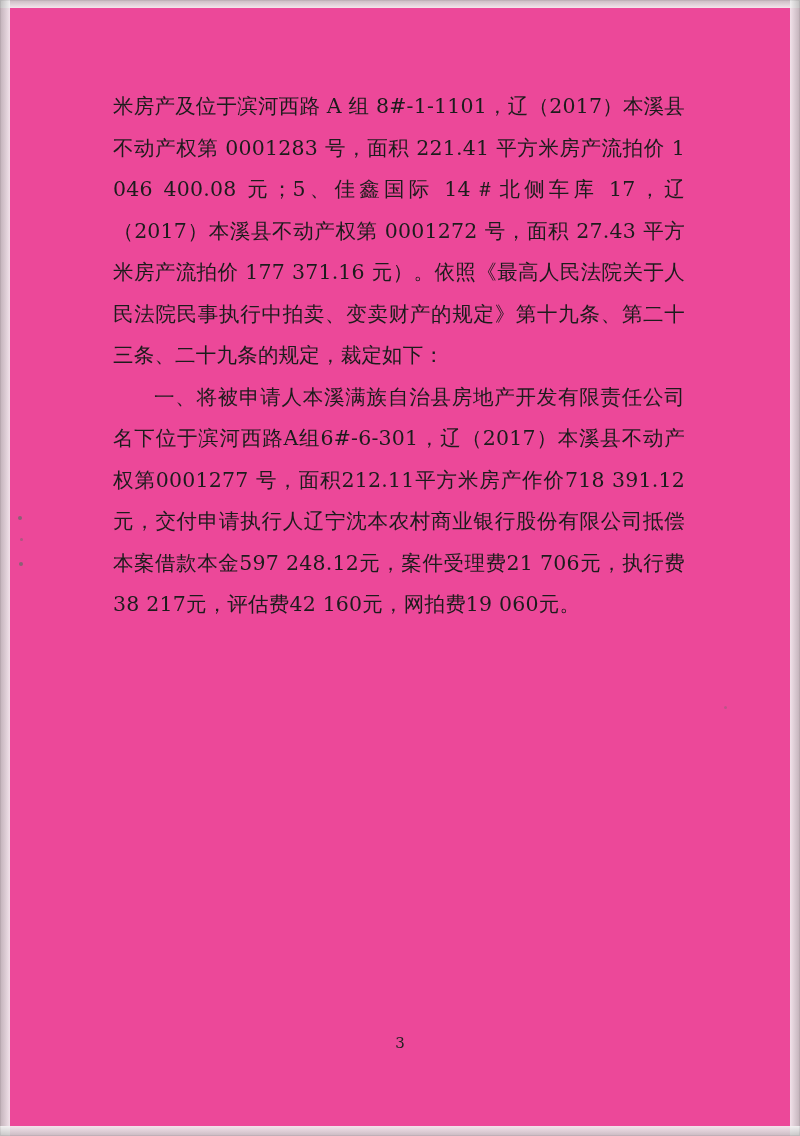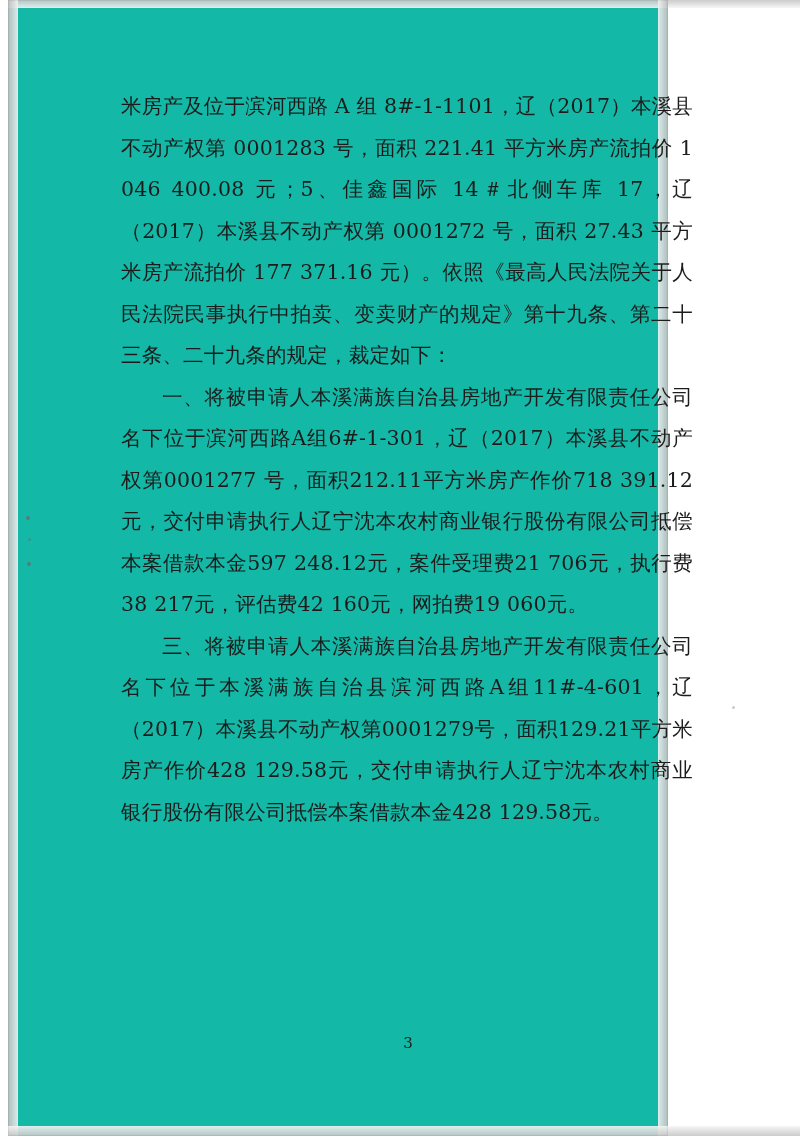--- a/index.html
+++ b/index.html
@@ -15,24 +15,24 @@
   .page {
     position: relative;
     width: 800px;
     height: 1136px;
     background: #ffffff;
     box-sizing: border-box;
     overflow: hidden;
   }
   .page-inner {
     position: absolute;
-    left: 8px; top: 0;
-    width: 660px;
+    left: 0; top: 0;
+    width: 800px;
     height: 1136px;
-    background: #14b8a6;
+    background: #ec4899;
   }
   .doc-body {
     position: absolute;
     left: 113px;
     top: 86px;
     width: 572px;
   }
   .para {
     font-size: 20.5px;
     line-height: 41.5px;
@@ -112,21 +112,20 @@
     <div class="scan-border-right"></div>
     <div class="scan-border-bottom"></div>
 
     <div class="speckle s1"></div>
     <div class="speckle s2"></div>
     <div class="speckle s3"></div>
     <div class="speckle s4"></div>
 
     <div class="doc-body">
       <p class="para">米房产及位于滨河西路 A 组 8#-1-1101，辽（2017）本溪县不动产权第 0001283 号，面积 221.41 平方米房产流拍价 1 046 400.08 元；5、佳鑫国际 14＃北侧车库 17，辽（2017）本溪县不动产权第 0001272 号，面积 27.43 平方米房产流拍价 177 371.16 元）。依照《最高人民法院关于人民法院民事执行中拍卖、变卖财产的规定》第十九条、第二十三条、二十九条的规定，裁定如下：</p>
-      <p class="para indent">一、将被申请人本溪满族自治县房地产开发有限责任公司名下位于滨河西路A组6#-1-301，辽（2017）本溪县不动产权第0001277 号，面积212.11平方米房产作价718 391.12元，交付申请执行人辽宁沈本农村商业银行股份有限公司抵偿本案借款本金597 248.12元，案件受理费21 706元，执行费38 217元，评估费42 160元，网拍费19 060元。</p>
-      <p class="para indent">三、将被申请人本溪满族自治县房地产开发有限责任公司名下位于本溪满族自治县滨河西路A组11#-4-601，辽（2017）本溪县不动产权第0001279号，面积129.21平方米房产作价428 129.58元，交付申请执行人辽宁沈本农村商业银行股份有限公司抵偿本案借款本金428 129.58元。</p>
+      <p class="para indent">一、将被申请人本溪满族自治县房地产开发有限责任公司名下位于滨河西路A组6#-6-301，辽（2017）本溪县不动产权第0001277 号，面积212.11平方米房产作价718 391.12元，交付申请执行人辽宁沈本农村商业银行股份有限公司抵偿本案借款本金597 248.12元，案件受理费21 706元，执行费38 217元，评估费42 160元，网拍费19 060元。</p>
     </div>
 
     <div class="page-number">3</div>
 
     <div class="edge-shadow"></div>
   </div>
 </div>
 
 </body></html>

